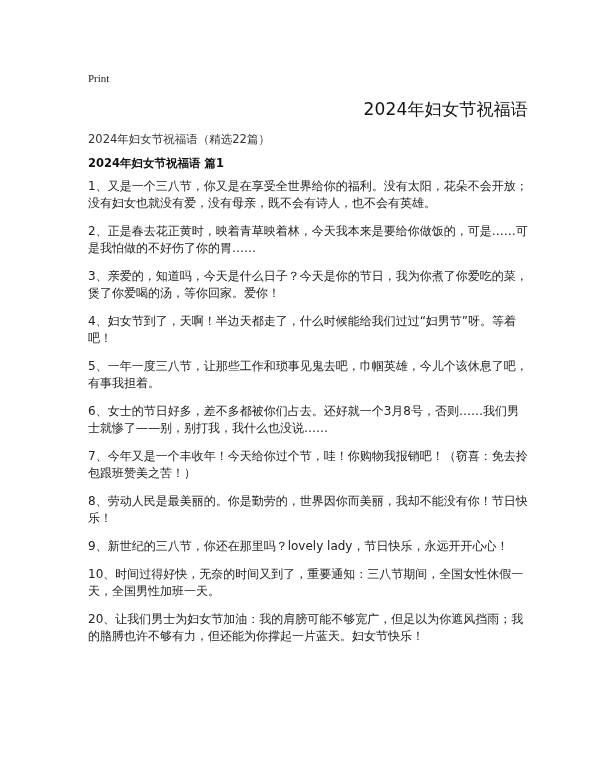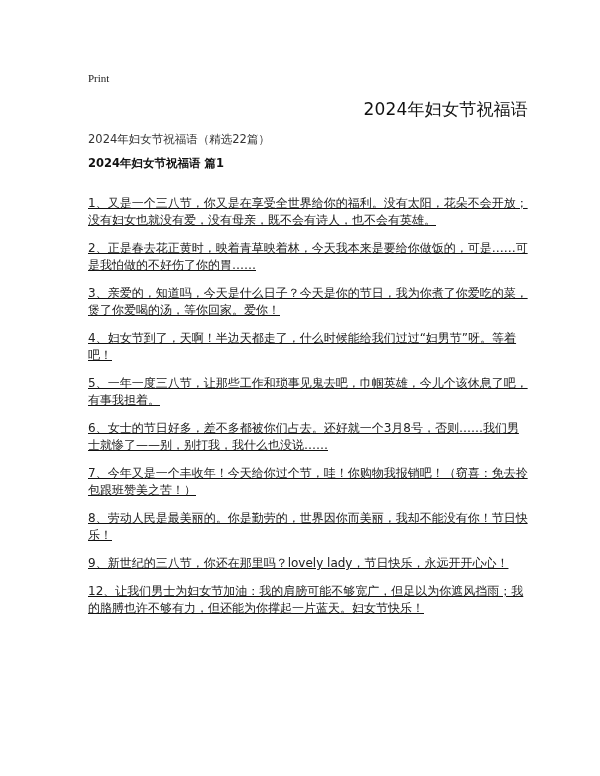--- a/index.html
+++ b/index.html
@@ -50,23 +50,22 @@
       position: absolute;
       left: 0;
       top: 156px;
       font-size: 11.5px;
       font-weight: bold;
       color: #111;
     }
     .paragraphs {
       position: absolute;
       left: 0;
-      top: 195px;
+      top: 178px;
       width: 440px;
-      text-decoration: underline;
     }
     .para {
       font-size: 12px;
       line-height: 17px;
       color: #222;
       margin: 0 0 11px 0;
       word-break: break-all;
     }
   </style>
 </head>
@@ -81,15 +80,16 @@
   <div class="paragraphs">
     <p class="para">1、又是一个三八节，你又是在享受全世界给你的福利。没有太阳，花朵不会开放；没有妇女也就没有爱，没有母亲，既不会有诗人，也不会有英雄。</p>
     <p class="para">2、正是春去花正黄时，映着青草映着林，今天我本来是要给你做饭的，可是……可是我怕做的不好伤了你的胃……</p>
     <p class="para">3、亲爱的，知道吗，今天是什么日子？今天是你的节日，我为你煮了你爱吃的菜，煲了你爱喝的汤，等你回家。爱你！</p>
     <p class="para">4、妇女节到了，天啊！半边天都走了，什么时候能给我们过过“妇男节”呀。等着吧！</p>
     <p class="para">5、一年一度三八节，让那些工作和琐事见鬼去吧，巾帼英雄，今儿个该休息了吧，有事我担着。</p>
     <p class="para">6、女士的节日好多，差不多都被你们占去。还好就一个3月8号，否则……我们男士就惨了——别，别打我，我什么也没说……</p>
     <p class="para">7、今年又是一个丰收年！今天给你过个节，哇！你购物我报销吧！（窃喜：免去拎包跟班赞美之苦！）</p>
     <p class="para">8、劳动人民是最美丽的。你是勤劳的，世界因你而美丽，我却不能没有你！节日快乐！</p>
     <p class="para">9、新世纪的三八节，你还在那里吗？lovely lady，节日快乐，永远开开心心！</p>
-    <p class="para">12、让我们男士为妇女节加油：我的肩膀可能不够宽广，但足以为你遮风挡雨；我的胳膊也许不够有力，但还能为你撑起一片蓝天。妇女节快乐！</p>
+    <p class="para">10、时间过得好快，无奈的时间又到了，重要通知：三八节期间，全国女性休假一天，全国男性加班一天。</p>
+    <p class="para">20、让我们男士为妇女节加油：我的肩膀可能不够宽广，但足以为你遮风挡雨；我的胳膊也许不够有力，但还能为你撑起一片蓝天。妇女节快乐！</p>
   </div>
 </div>
 
 </body></html>

